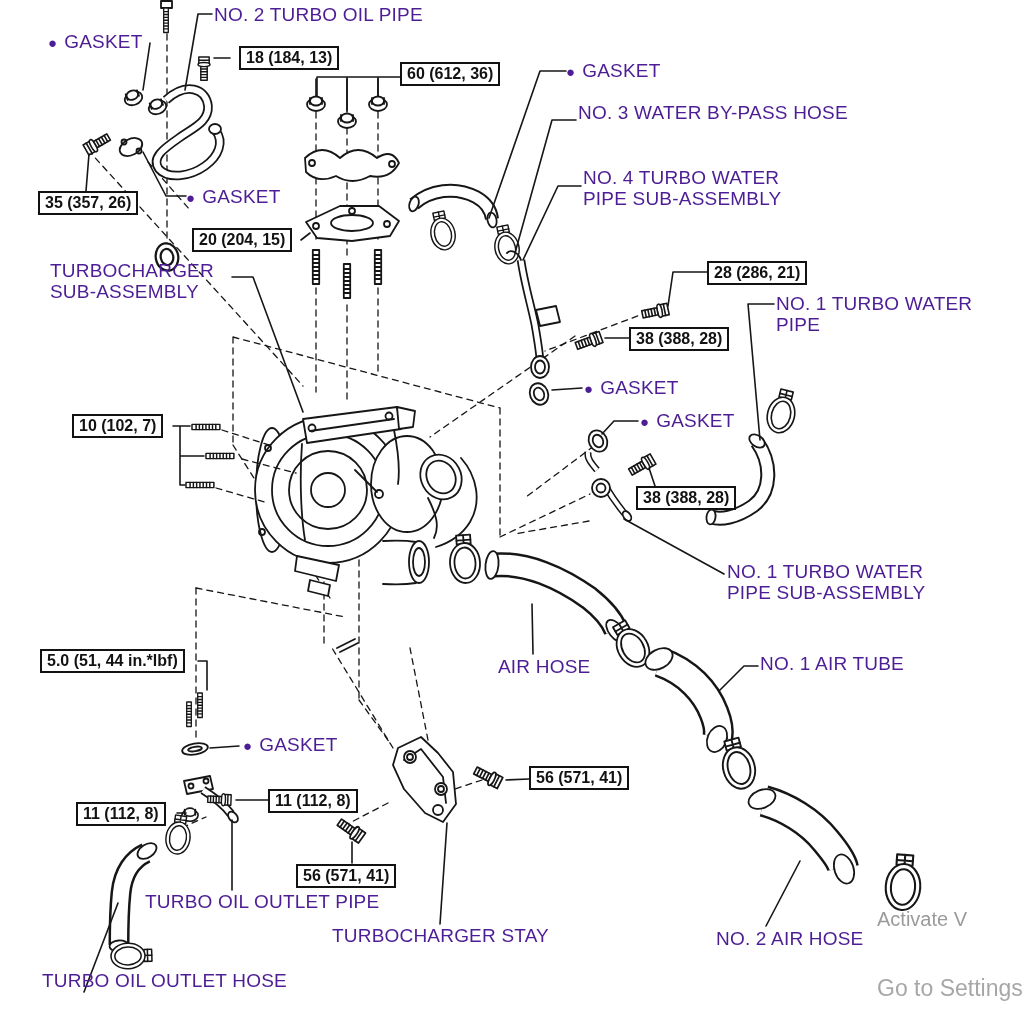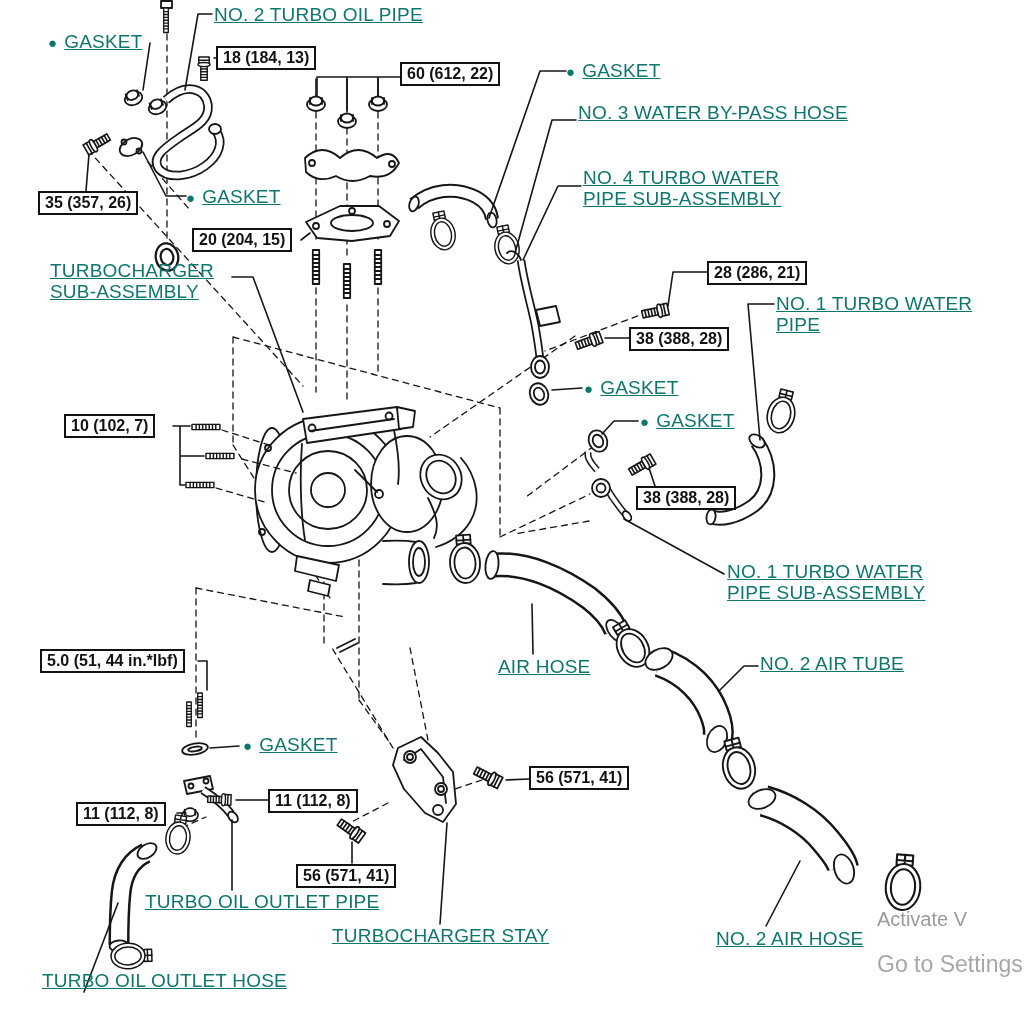--- a/index.html
+++ b/index.html
@@ -8,22 +8,22 @@
     background:#ffffff;font-family:"Liberation Sans",sans-serif;
   }
   #art{position:absolute;left:0;top:0;z-index:1;}
   #art *{stroke:#161616;fill:none;stroke-width:1.8;stroke-linecap:round;stroke-linejoin:round;}
   #art .wf{fill:#ffffff;}
   #art .ld{stroke-width:1.6;}
   #art .dsh{stroke-width:1.3;stroke-dasharray:6 5;}
   #art .tO{stroke-linecap:butt;}
   #art .tI{stroke:#ffffff;stroke-linecap:butt;}
   .lbl{
-    position:absolute;z-index:2;font-size:19px;color:#0f766e;
-    white-space:nowrap;line-height:21px;letter-spacing:0.2px;text-decoration:underline;
+    position:absolute;z-index:2;font-size:19px;color:#4c1d95;
+    white-space:nowrap;line-height:21px;letter-spacing:0.2px;
   }
   .lbl .dot{display:inline-block;margin-right:7px;font-size:15px;}
   .lbl.two span{display:block;}
   .box{
     position:absolute;z-index:3;border:2.5px solid #121212;background:#ffffff;
     padding:0 5px;font-size:16px;font-weight:bold;color:#121212;
     line-height:20px;white-space:nowrap;
   }
   .wm{position:absolute;z-index:2;white-space:nowrap;}
   #wm1{left:877px;top:908px;font-size:20px;font-weight:400;}
@@ -306,35 +306,35 @@
     <span>NO. 1 TURBO WATER</span>
     <span>PIPE</span>
   </div>
 <div class="lbl" style="left:584px;top:377px"><span class="dot">●</span><span>GASKET</span></div>
 <div class="lbl" style="left:640px;top:410px"><span class="dot">●</span><span>GASKET</span></div>
 <div class="lbl two" style="left:727px;top:561px">
     <span>NO. 1 TURBO WATER</span>
     <span>PIPE SUB-ASSEMBLY</span>
   </div>
 <div class="lbl" style="left:498px;top:656px"><span>AIR HOSE</span></div>
-<div class="lbl" style="left:760px;top:653px"><span>NO. 2 AIR TUBE</span></div>
+<div class="lbl" style="left:760px;top:653px"><span>NO. 1 AIR TUBE</span></div>
 <div class="lbl" style="left:243px;top:734px"><span class="dot">●</span><span>GASKET</span></div>
 <div class="lbl" style="left:145px;top:891px"><span>TURBO OIL OUTLET PIPE</span></div>
 <div class="lbl" style="left:332px;top:925px"><span>TURBOCHARGER STAY</span></div>
 <div class="lbl" style="left:716px;top:928px"><span>NO. 2 AIR HOSE</span></div>
 <div class="lbl" style="left:42px;top:970px"><span>TURBO OIL OUTLET HOSE</span></div>
 
-<div class="box" style="left:216px;top:46px">18 (184, 13)</div>
-<div class="box" style="left:400px;top:62px">60 (612, 22)</div>
+<div class="box" style="left:239px;top:46px">18 (184, 13)</div>
+<div class="box" style="left:400px;top:62px">60 (612, 36)</div>
 <div class="box" style="left:38px;top:191px">35 (357, 26)</div>
 <div class="box" style="left:192px;top:228px">20 (204, 15)</div>
 <div class="box" style="left:707px;top:261px">28 (286, 21)</div>
 <div class="box" style="left:629px;top:327px">38 (388, 28)</div>
-<div class="box" style="left:64px;top:414px">10 (102, 7)</div>
+<div class="box" style="left:72px;top:414px">10 (102, 7)</div>
 <div class="box" style="left:636px;top:486px">38 (388, 28)</div>
 <div class="box" style="left:40px;top:649px">5.0 (51, 44 in.*lbf)</div>
 <div class="box" style="left:268px;top:789px">11 (112, 8)</div>
 <div class="box" style="left:76px;top:802px">11 (112, 8)</div>
 <div class="box" style="left:529px;top:766px">56 (571, 41)</div>
 <div class="box" style="left:296px;top:864px">56 (571, 41)</div>
 
 <div class="wm" id="wm1" style="color: rgb(155, 155, 155);">Activate V</div>
-<div class="wm" id="wm2" style="color: rgb(167, 167, 167);">Go to Settings</div>
+<div class="wm" id="wm2" style="color: rgb(167, 167, 167); margin-top: 24px;">Go to Settings</div>
 
 </body></html>

